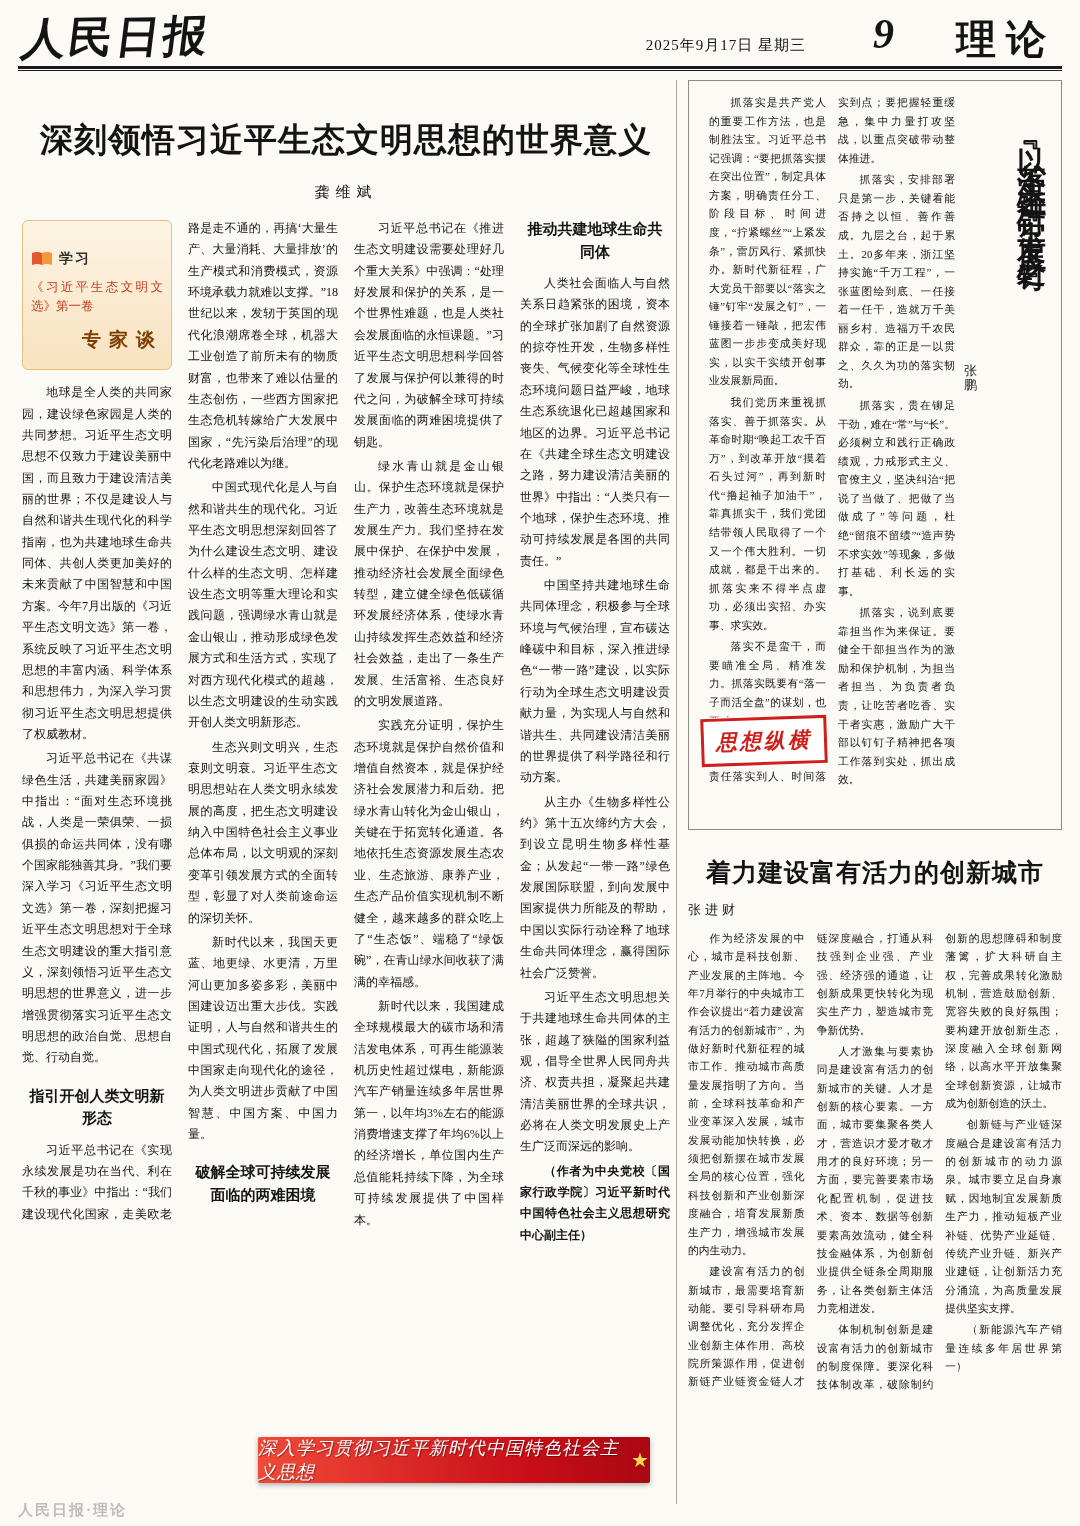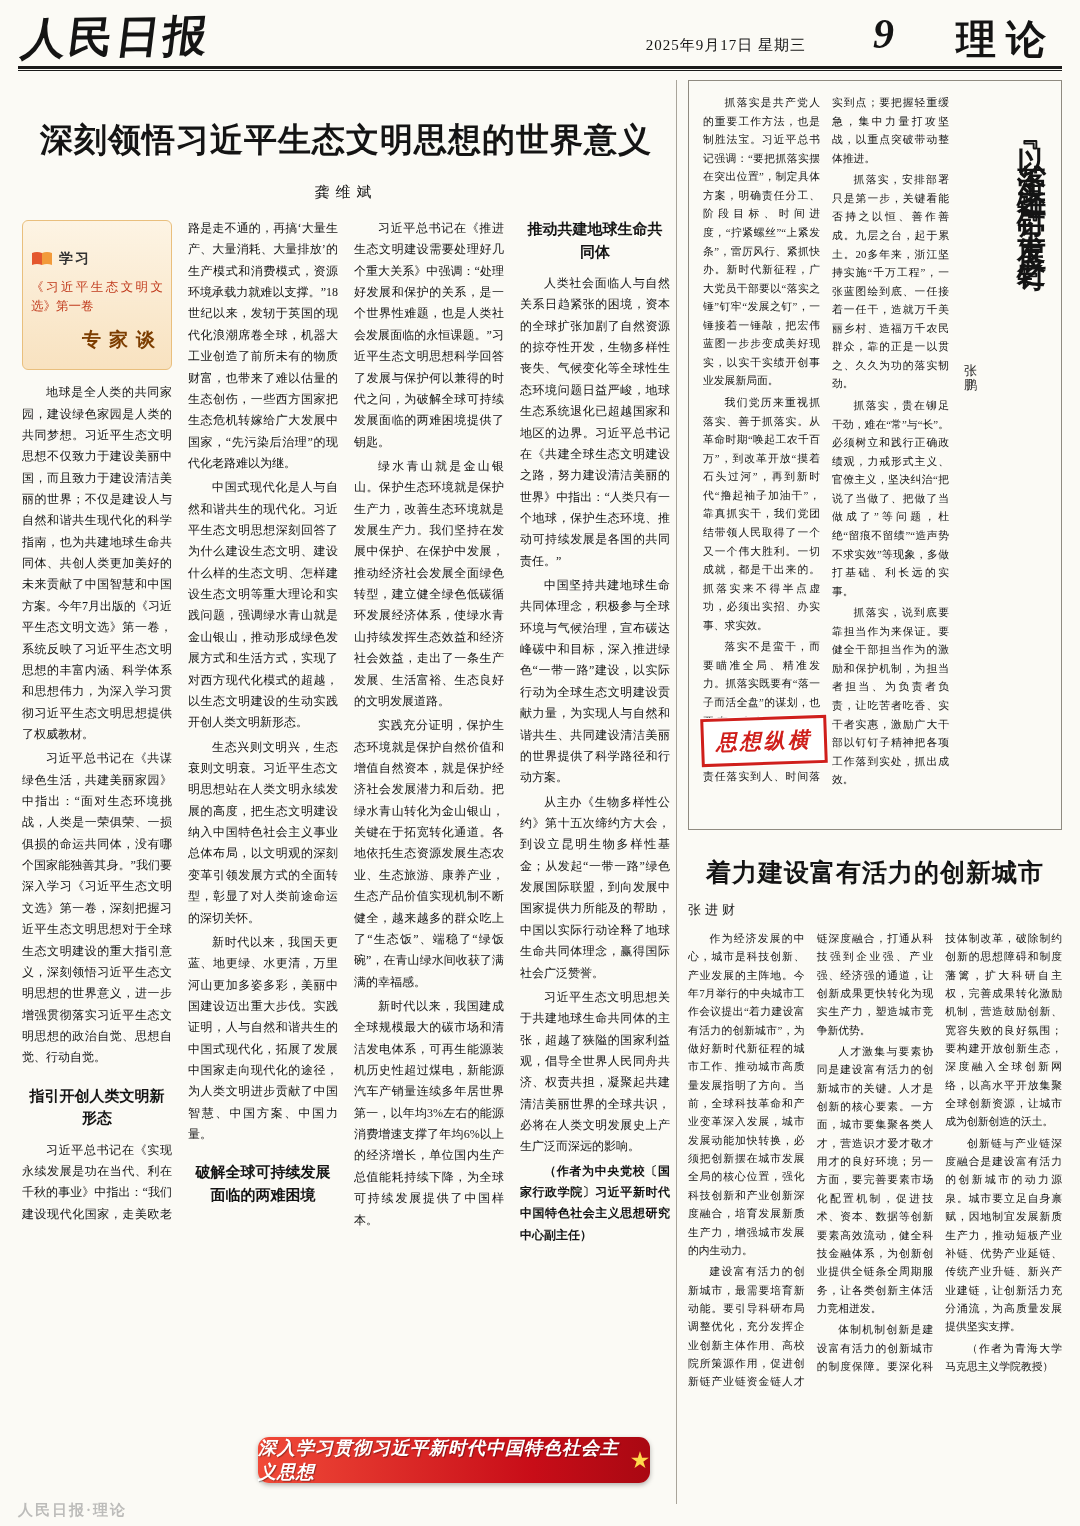--- a/index.html
+++ b/index.html
@@ -30,34 +30,34 @@
   .eb-kicker{font-size:14px;font-weight:bold;color:#333;letter-spacing:2px}
   .eb-title{font-size:12.5px;font-weight:normal;color:#c03a1c;line-height:1.5;margin-top:6px}
   .eb-sub{font-size:19px;font-weight:900;color:#7c3d00;letter-spacing:8px;text-align:right;margin-top:8px}
   .book-icon{display:inline-block;width:22px;height:16px;position:relative}
   .book-icon svg{display:block}
 
   
   .vrule{position:absolute;left:676px;top:80px;height:1424px;border-left:1px solid #a9a49a}
 
   
-  .rt{position:absolute;left:688px;top:80px;width:374px;height:750px;border:1px solid #8f8a80;padding:12px 14px;overflow:hidden}
+  .rt{position:absolute;left:688px;top:80px;width:374px;height:750px;border:1px solid #8f8a80;padding:12px 20px;overflow:hidden}
   .rt-text{width:246px;height:100%;column-count:2;column-gap:12px;font-size:10.8px;line-height:1.72;text-align:justify;overflow:hidden}
   .rt-title{position:absolute;right:12px;top:42px;writing-mode:vertical-rl;font-size:29px;font-weight:900;letter-spacing:9px;line-height:1.2}
   .rt-author{position:absolute;right:82px;top:272px;writing-mode:vertical-rl;font-size:13px;letter-spacing:6px;color:#222}
   .stamp{position:absolute;left:12px;bottom:64px;background:#fff;border:3px solid #cf1f1b;color:#cf1f1b;font-weight:900;font-style:italic;font-size:21px;letter-spacing:3px;padding:7px 12px;transform:rotate(-2deg);box-shadow:0 0 0 1px #fff}
 
   
   .rb{position:absolute;left:688px;top:848px;width:374px;height:662px;overflow:hidden}
   .rb-title{font-size:25px;font-weight:900;text-align:center;letter-spacing:1px;margin-top:8px}
   .rb-author{text-align:left;font-size:13px;margin:12px 0 10px;letter-spacing:4px}
   .rb-cols{column-count:3;column-gap:12px;font-size:10.8px;line-height:1.7;text-align:justify}
 
   
-  .banner{position:absolute;left:258px;top:1437px;width:392px;height:46px;background:linear-gradient(90deg,#f14a38,#c80d18 70%,#a90812);border-radius:11px;display:flex;align-items:center;justify-content:flex-start;color:#fff;font-weight:700;font-style:italic;font-size:18px;letter-spacing:1px;box-shadow:0 2px 5px rgba(0,0,0,.3);text-shadow:1px 1px 1px rgba(0,0,0,.35)}
+  .banner{position:absolute;left:258px;top:1437px;width:392px;height:46px;background:linear-gradient(90deg,#f14a38,#c80d18 70%,#a90812);border-radius:2px;display:flex;align-items:center;justify-content:flex-start;color:#fff;font-weight:400;font-style:italic;font-size:18px;letter-spacing:1px;box-shadow:0 2px 5px rgba(0,0,0,.3);text-shadow:1px 1px 1px rgba(0,0,0,.35)}
   .banner .star{color:#ffd84d;margin-left:8px;font-size:20px;font-style:normal;text-shadow:none}
 
   
   .wm{position:absolute;left:18px;bottom:6px;font-size:15px;font-weight:bold;color:#8a8a8a;opacity:.55;letter-spacing:2px}
 </style>
 </head>
 <body>
 
 <div class="page">
 
@@ -139,21 +139,21 @@
 
   <section class="rb">
     <h2 class="rb-title">着力建设富有活力的创新城市</h2>
     <div class="rb-author">张进财</div>
     <div class="rb-cols">
         <p class="para">作为经济发展的中心，城市是科技创新、产业发展的主阵地。今年7月举行的中央城市工作会议提出“着力建设富有活力的创新城市”，为做好新时代新征程的城市工作、推动城市高质量发展指明了方向。当前，全球科技革命和产业变革深入发展，城市发展动能加快转换，必须把创新摆在城市发展全局的核心位置，强化科技创新和产业创新深度融合，培育发展新质生产力，增强城市发展的内生动力。</p>
         <p class="para">建设富有活力的创新城市，最需要培育新动能。要引导科研布局调整优化，充分发挥企业创新主体作用、高校院所策源作用，促进创新链产业链资金链人才链深度融合，打通从科技强到企业强、产业强、经济强的通道，让创新成果更快转化为现实生产力，塑造城市竞争新优势。</p>
         <p class="para">人才激集与要素协同是建设富有活力的创新城市的关键。人才是创新的核心要素。一方面，城市要集聚各类人才，营造识才爱才敬才用才的良好环境；另一方面，要完善要素市场化配置机制，促进技术、资本、数据等创新要素高效流动，健全科技金融体系，为创新创业提供全链条全周期服务，让各类创新主体活力竞相迸发。</p>
         <p class="para">体制机制创新是建设富有活力的创新城市的制度保障。要深化科技体制改革，破除制约创新的思想障碍和制度藩篱，扩大科研自主权，完善成果转化激励机制，营造鼓励创新、宽容失败的良好氛围；要构建开放创新生态，深度融入全球创新网络，以高水平开放集聚全球创新资源，让城市成为创新创造的沃土。</p>
         <p class="para">创新链与产业链深度融合是建设富有活力的创新城市的动力源泉。城市要立足自身禀赋，因地制宜发展新质生产力，推动短板产业补链、优势产业延链、传统产业升链、新兴产业建链，让创新活力充分涌流，为高质量发展提供坚实支撑。</p>
-        <p class="para">（作者为青海大学马克思主义学院教授）</p>
+        <p class="para">（新能源汽车产销量连续多年居世界第一）</p>
       </div>
   </section>
 
   <div class="banner">
     <span>深入学习贯彻习近平新时代中国特色社会主义思想</span>
     <span class="star">★</span>
   </div>
 
   <div class="wm">人民日报·理论</div>
 

